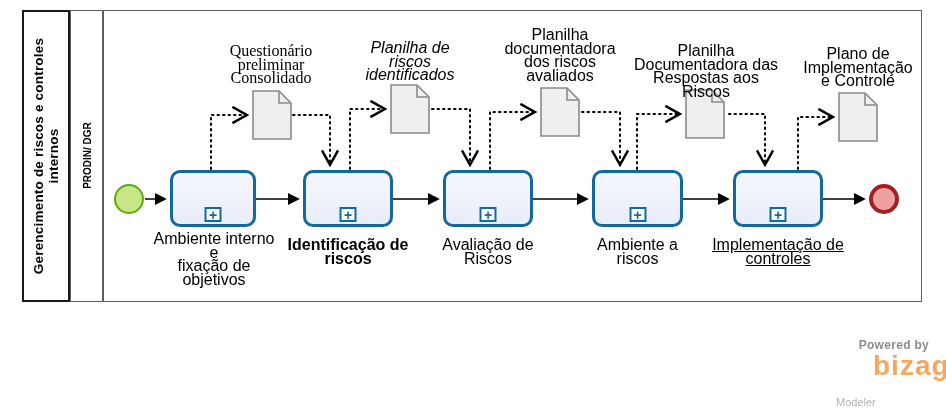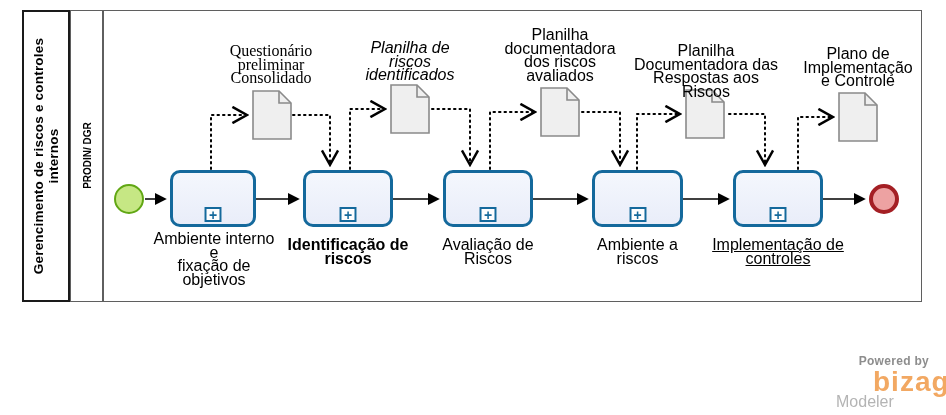--- a/index.html
+++ b/index.html
@@ -49,21 +49,21 @@
 
   
   .doc{position:absolute;width:40px;height:50px;}
 
   
   .logo{position:absolute;right:14px;bottom:7px;width:96px;}
   .powered-by{font-size:12px;font-weight:bold;color:var(--logo-gray);
       text-align:right;padding-right:3px;letter-spacing:0.3px;}
   .brand{font-size:28px;font-weight:bold;color:var(--brand-orange);
       line-height:27px;letter-spacing:1px;margin-left:37px;}
-  .product{font-size:16px;color:var(--logo-light-gray);line-height:12px;margin-top:1px;}
+  .product{font-size:11px;color:var(--logo-light-gray);line-height:12px;margin-top:17px;}
 </style>
 </head>
 <body>
 
 <div class="canvas">
 
   <div class="band pool-title-band">
     <div class="vtext pool-title-text">Gerencimento de riscos e
 controles internos</div>
   </div>

